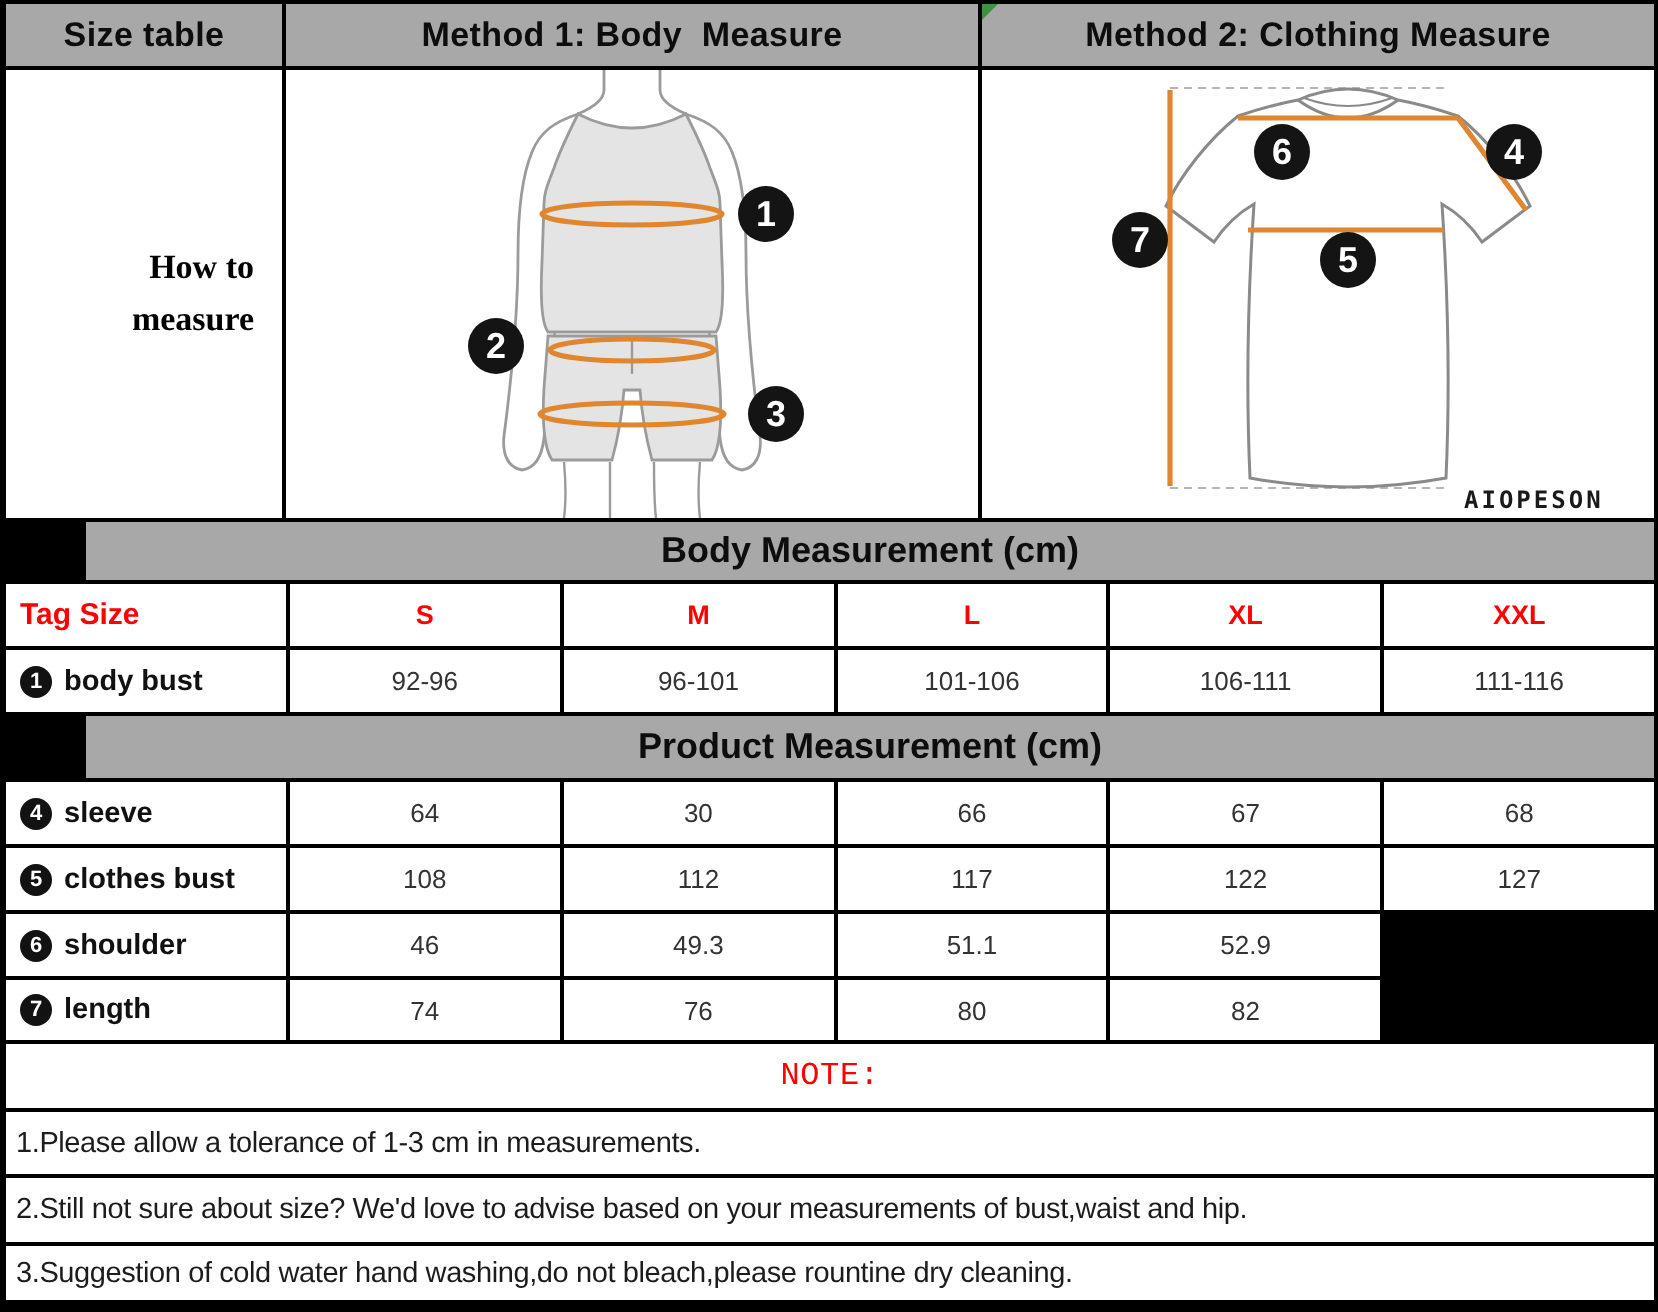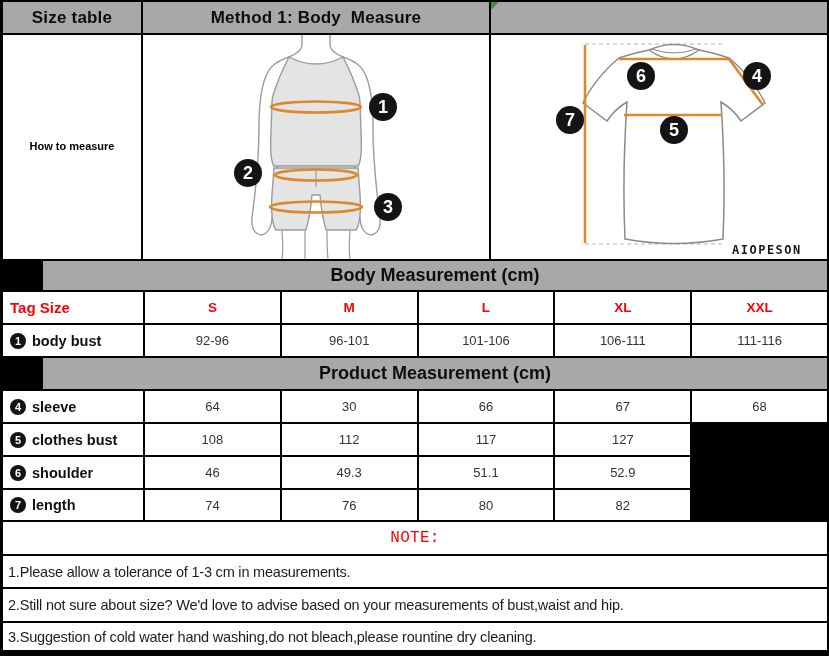--- a/index.html
+++ b/index.html
@@ -9,21 +9,21 @@
     display:flex;flex-direction:column;gap:2px;
     font-family:"Liberation Sans",sans-serif;
   }
   .row{display:grid;gap:2px;flex:none;}
   .cols-top{grid-template-columns:138px 346px 1fr;}
   .cols-table{grid-template-columns:140px repeat(5,1fr);}
   .cell{background:#fff;display:flex;align-items:center;justify-content:center;overflow:hidden;position:relative;}
   .gray{background:#a8a8a8;}
   .hdr{font-weight:bold;font-size:17px;color:#0d0d0d;letter-spacing:0.2px;white-space:pre;}
   .band{font-weight:bold;font-size:18px;color:#0d0d0d;margin-left:40px;}
-  .howto{font-weight:bold;font-size:11px;text-align:center;line-height:1.55;width:110px;}
+  .howto{font-weight:bold;font-size:17px;text-align:right;line-height:1.55;width:110px;font-family:Liberation Serif, serif;}
   .label-cell{justify-content:flex-start;padding-left:7px;gap:6px;font-weight:bold;font-size:14.5px;color:#111;}
   .num-badge{width:16px;height:16px;border-radius:50%;background:#121212;color:#fff;
     font-size:11px;font-weight:bold;display:inline-flex;align-items:center;justify-content:center;flex:none;}
   .val{font-size:13px;color:#333;}
   .red{color:#fe0000;}
   .size-head{font-weight:bold;font-size:13.5px;}
   .note-title{font-size:16px;letter-spacing:0.3px;font-family:Liberation Mono, monospace;}
   .note-cell{justify-content:flex-start;padding-left:5px;font-size:14.5px;color:#1c1c1c;letter-spacing:-0.2px;}
   .illu{position:absolute;inset:0;width:100%;height:100%;}
   .corner{position:absolute;top:0;left:0;width:0;height:0;
@@ -32,20 +32,21 @@
 </head>
 <body>
 
 <div class="sheet">
 
   <div class="row cols-top" style="height:31px">
     <div class="cell gray hdr">Size table</div>
     <div class="cell gray hdr">Method 1: Body  Measure</div>
     <div class="cell gray hdr">
       <span class="corner"></span>
+      <span>Method 2: Clothing Measure</span>
     </div>
   </div>
 
   <div class="row cols-top" style="height:224px">
     <div class="cell">
       <div class="howto">How to measure</div>
     </div>
 
     <div class="cell">
       <svg class="illu" viewBox="0 0 346 224" preserveAspectRatio="none">
@@ -170,20 +171,21 @@
   </div>
 
   <div class="row cols-table" style="height:31px">
     <div class="cell label-cell">
       <span class="num-badge">5</span>
       <span>clothes bust</span>
     </div>
     <div class="cell val">108</div>
     <div class="cell val">112</div>
     <div class="cell val">117</div>
+    <div class="cell val">122</div>
     <div class="cell val">127</div>
   </div>
 
   <div class="row cols-table" style="height:31px">
     <div class="cell label-cell">
       <span class="num-badge">6</span>
       <span>shoulder</span>
     </div>
     <div class="cell val">46</div>
     <div class="cell val">49.3</div>

